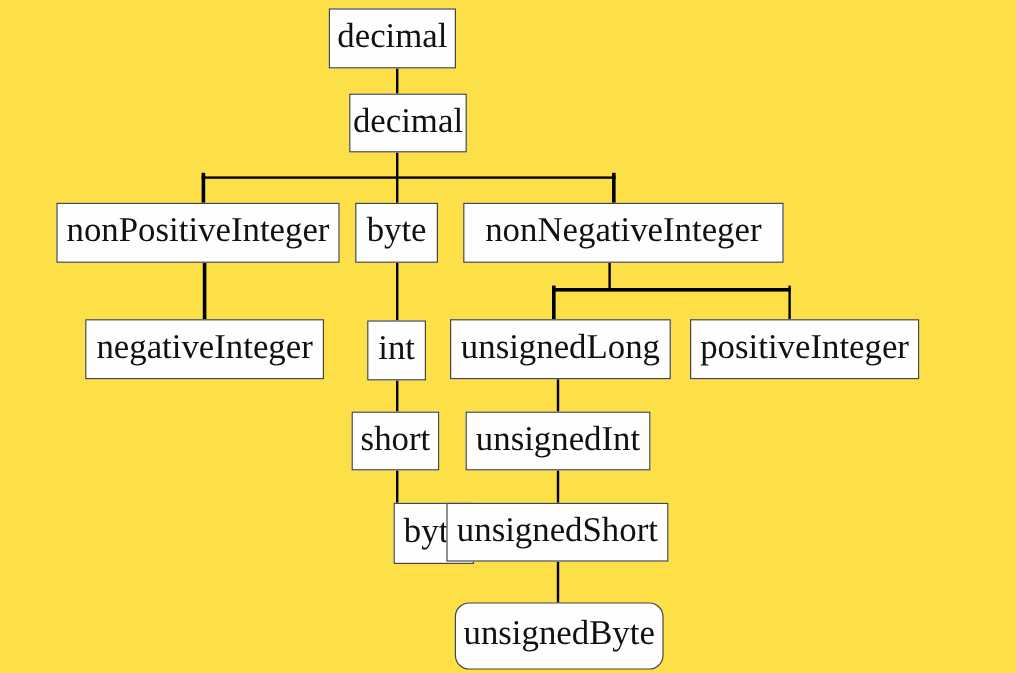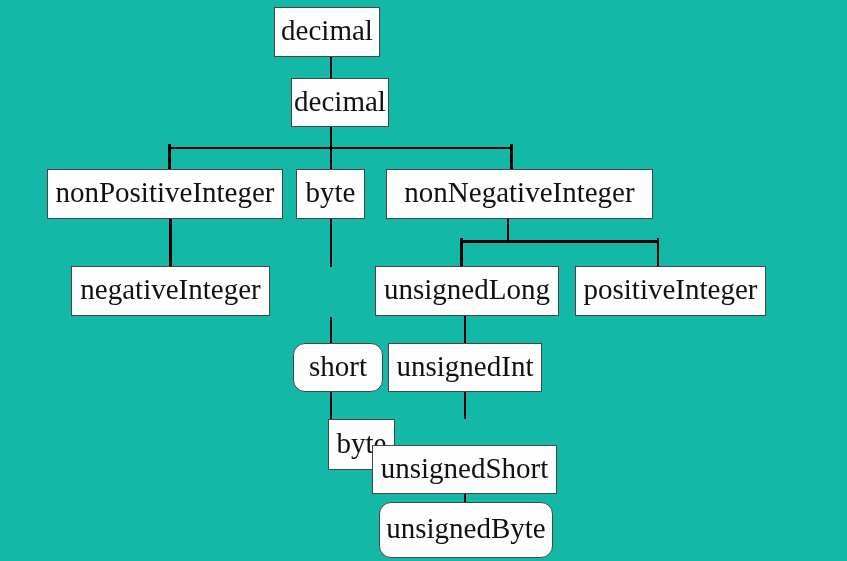--- a/index.html
+++ b/index.html
@@ -3,21 +3,21 @@
 <meta charset="utf-8">
 <style>
   html, body {
     margin: 0;
     padding: 0;
   }
   #canvas {
     position: relative;
     width: 847px;
     height: 561px;
-    background: #14b8a6;
+    background: #fde047;
     overflow: hidden;
     font-family: "Liberation Serif", serif;
   }
   .node {
     position: absolute;
     background: #FEFEFE;
     border: 1.5px solid #464646;
     box-sizing: border-box;
     display: flex;
     align-items: center;
@@ -54,21 +54,22 @@
   <div class="line" style="left:463.5px; top:316px;   width:2.5px;   height:27px;"></div>
   <div class="line" style="left:463.5px; top:392px;   width:2.5px;   height:27px;"></div>
   <div class="line" style="left:463.5px; top:468px;   width:2.5px;   height:34px;"></div>
 
   <div class="node" style="left:274px; top:7px;   width:106px; height:50px;">decimal</div>
   <div class="node" style="left:291px; top:78px;  width:98px;  height:49px;">decimal</div>
   <div class="node" style="left:47px;  top:169px; width:236px; height:50px;">nonPositiveInteger</div>
   <div class="node" style="left:296px; top:169px; width:69px;  height:50px;">byte</div>
   <div class="node" style="left:386px; top:169px; width:267px; height:50px;">nonNegativeInteger</div>
   <div class="node" style="left:71px;  top:266px; width:199px; height:50px;">negativeInteger</div>
-  <div class="node" style="left:293px; top:343px; width:90px;  height:49px;border-radius:12px;">short</div>
+  <div class="node" style="left:306px; top:267px; width:49px;  height:50px;">int</div>
+  <div class="node" style="left:293px; top:343px; width:73px;  height:49px;">short</div>
   <div class="node" style="left:296px; top:419px; width:67px;  height:51px;margin-left:32px;">byte</div>
   <div class="node" style="left:375px; top:266px; width:184px; height:50px;">unsignedLong</div>
   <div class="node" style="left:575px; top:266px; width:191px; height:50px;">positiveInteger</div>
   <div class="node" style="left:388px; top:343px; width:154px; height:49px;">unsignedInt</div>
-  <div class="node" style="left:372px; top:419px; width:185px; height:49px;margin-top:26px;">unsignedShort</div>
+  <div class="node" style="left:372px; top:419px; width:185px; height:49px;">unsignedShort</div>
   <div class="node" style="left:379px; top:502px; width:174px; height:56px;border-radius:12px;">unsignedByte</div>
 
 </div>
 
 </body></html>

